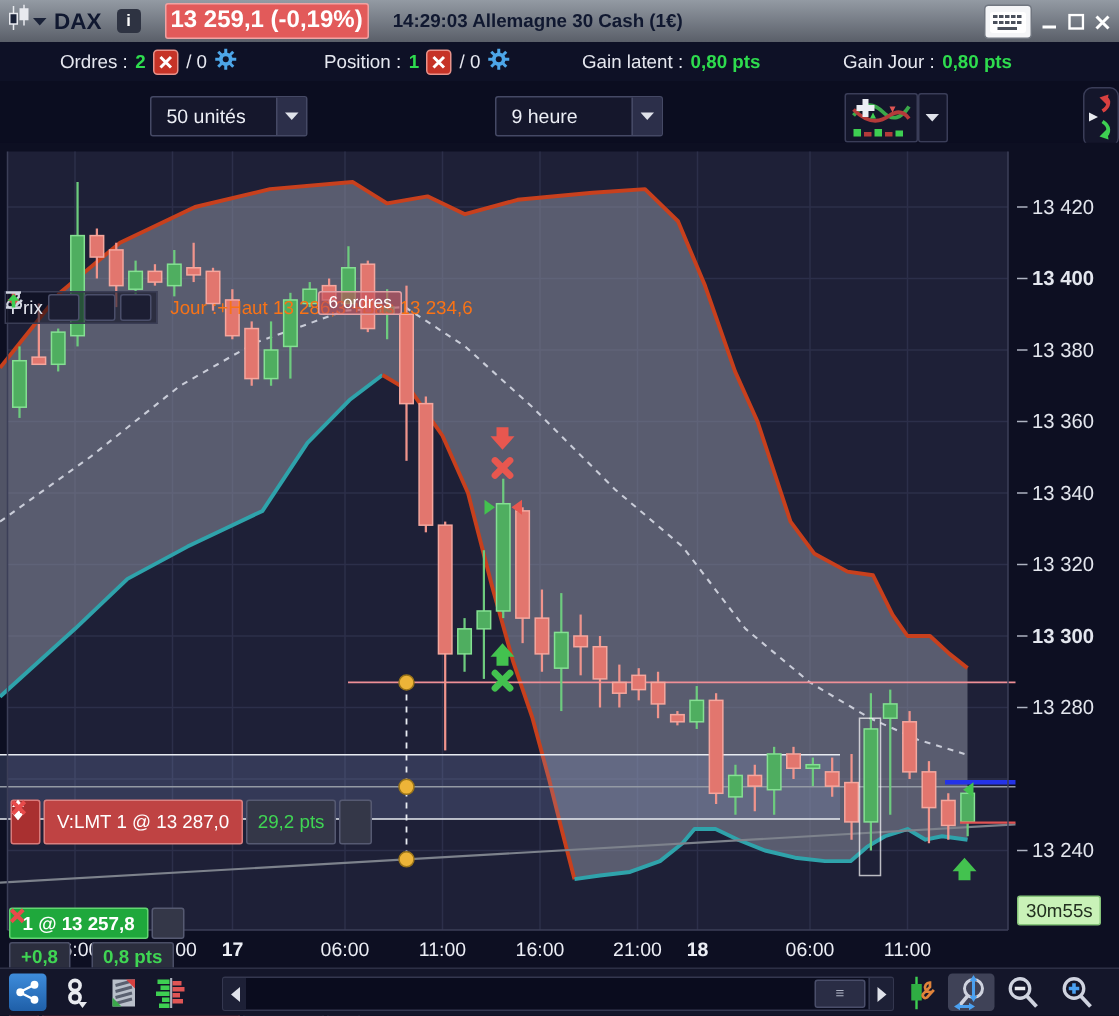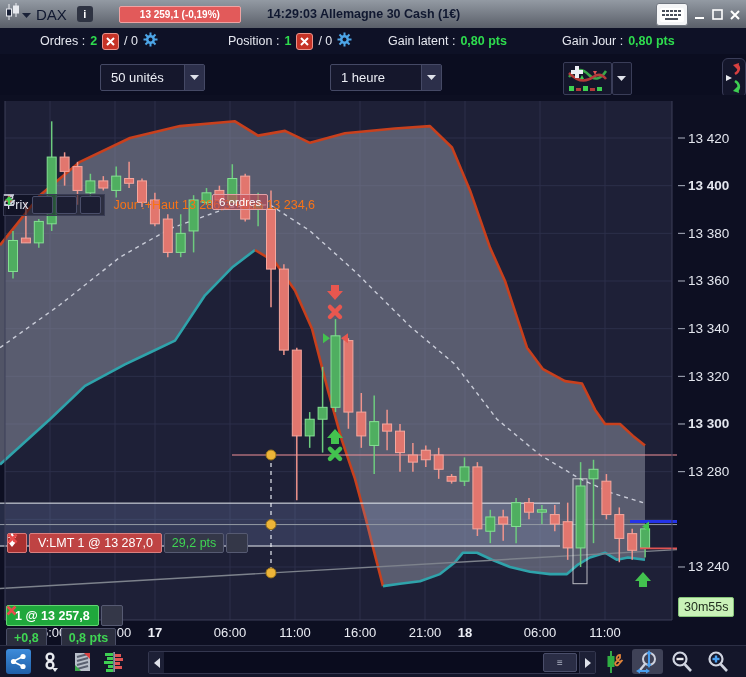--- a/index.html
+++ b/index.html
@@ -1,25 +1,25 @@
 <!DOCTYPE html>
 <html><head>
 <meta charset="utf-8">
 <style>
   html,body{margin:0;padding:0;background:#0d0f22;}
   .window{position:relative;width:746px;height:677px;background:#0d0f22;overflow:hidden;
           font-family:"Liberation Sans",sans-serif;color:#e6e8f0;}
   
   .titlebar{position:absolute;top:0;left:0;width:746px;height:28px;
             background:linear-gradient(#939aa3,#5a5f69);display:flex;align-items:center;}
-  .titlebar .sym{font-size:15px;font-weight:normal;color:#101830;margin:14px 4px;}
+  .titlebar .sym{font-size:15px;font-weight:bold;color:#101830;margin:14px 4px;}
   .info-btn{width:16px;height:16px;background:#2e3342;border-radius:3px;color:#fff;
             font-size:11px;font-weight:bold;display:flex;align-items:center;justify-content:center;margin:0 6px;}
   .price-badge{background:#e25a5a;border:1px solid #f0a3a3;border-radius:2px;color:#fff;
-               font-size:10px;font-weight:bold;padding:2px 20px;margin:0 20px;}
+               font-size:16px;font-weight:bold;padding:2px 3px;margin:0 10px;}
   .session{font-size:12.5px;font-weight:bold;color:#101830;margin-left:6px;}
   .win-btns{position:absolute;right:4px;top:3px;display:flex;align-items:center;gap:4px;}
   .kbd-btn{width:30px;height:21px;background:#f4f5f7;border-radius:3px;border:1px solid #707680;
            display:flex;align-items:center;justify-content:center;}
   .wbtn{width:14px;height:18px;display:flex;align-items:center;justify-content:center;}
   
   .orders-row{position:absolute;top:28px;left:0;width:746px;height:26px;background:#0e1126;
               font-size:12.5px;}
   .og{position:absolute;top:0;height:26px;display:flex;align-items:center;gap:5px;white-space:nowrap;}
   .grn{color:#2edc4e;font-weight:bold;}
@@ -38,21 +38,21 @@
   .chart{position:absolute;top:95px;left:0;width:746px;height:550px;}
   .chart svg{position:absolute;top:0;left:0;}
   .ovl{position:absolute;white-space:nowrap;}
   .prix-bar{display:flex;align-items:center;gap:3px;background:rgba(8,10,26,.55);
             border:1px solid #3a3d55;padding:1px 3px;height:18px;font-size:12.5px;color:#e3e6ee;}
   .mini-btn{width:19px;height:16px;background:#1c1e33;border:1px solid #4a4e6a;border-radius:2px;
             display:flex;align-items:center;justify-content:center;}
   .day-stats{font-size:12.5px;color:#f97316;margin-left:5px;}
   .badge-red-ovl{background:rgba(196,78,88,.62);border:1px solid #e2a2a8;border-radius:2px;
                  color:#fff;font-size:11.5px;padding:1px 6px;}
-  .ord-row{display:flex;align-items:stretch;font-size:12.5px;height:20px;}
+  .ord-row{display:flex;align-items:stretch;font-size:12.5px;height:30px;}
   .ud-ico{width:18px;background:#a93030;border:1px solid #d97b7b;border-radius:2px;
           display:flex;align-items:center;justify-content:center;margin-right:2px;}
   .lbl-red{background:#bf4343;border:1px solid #da8080;border-radius:2px;color:#fff;
            display:flex;align-items:center;padding:0 8px;}
   .lbl-green{background:#1fa83c;border:1px solid #62d672;border-radius:2px;color:#fff;font-weight:bold;
              display:flex;align-items:center;padding:0 8px;}
   .pts-box{background:#343748;border:1px solid #565a72;border-radius:2px;display:flex;align-items:center;
            padding:0 7px;margin-left:2px;}
   .x-btn{width:20px;background:#343748;border:1px solid #565a72;border-radius:2px;
          display:flex;align-items:center;justify-content:center;margin-left:2px;}
@@ -151,21 +151,21 @@
               <g stroke="#4da6e8" stroke-width="2">
                 <line x1="7.5" y1="0.5" x2="7.5" y2="14.5"></line>
                 <line x1="0.5" y1="7.5" x2="14.5" y2="7.5"></line>
                 <line x1="2.5" y1="2.5" x2="12.5" y2="12.5"></line>
                 <line x1="12.5" y1="2.5" x2="2.5" y2="12.5"></line>
               </g>
             </g>
             <circle cx="7.5" cy="7.5" r="2" fill="#0e1126"></circle>
           </svg></span>
     </div>
-    <div class="og" style="left:228px">
+    <div class="og" style="left:216px">
       <span>Position :</span>
       <span class="grn">1</span>
       <span class="xbox">
           <svg width="9" height="9">
             <path d="M1 1 L8 8 M8 1 L1 8" stroke="#fff" stroke-width="2"></path>
           </svg>
         </span>
       <span>/ 0</span>
       <span><svg width="15" height="15">
             <g fill="#4da6e8">
@@ -193,21 +193,21 @@
   <div class="toolbar">
     <div class="select" style="left:100px;top:10px;width:103px">
       <span class="val">50 unités</span>
       <span class="arrow">
           <svg width="10" height="7">
             <polygon points="0,1 9,1 4.5,6" fill="#dfe2ea"></polygon>
           </svg>
         </span>
     </div>
     <div class="select" style="left:330px;top:10px;width:110px">
-      <span class="val">1 heure</span>
+      <span class="val">9 heure</span>
       <span class="arrow">
           <svg width="10" height="7">
             <polygon points="0,1 9,1 4.5,6" fill="#dfe2ea"></polygon>
           </svg>
         </span>
     </div>
     <div class="tool-btn" style="left:563px;top:8px;width:47px;height:31px">
       <svg width="41" height="27">
         <path d="M2 12 C10 2 16 4 22 10 C28 16 34 14 39 6" stroke="#3aa84a" stroke-width="2.5" fill="none"></path>
         <path d="M2 8 C10 16 18 18 26 12 C32 8 36 10 39 14" stroke="#b43a3a" stroke-width="2.5" fill="none"></path>

